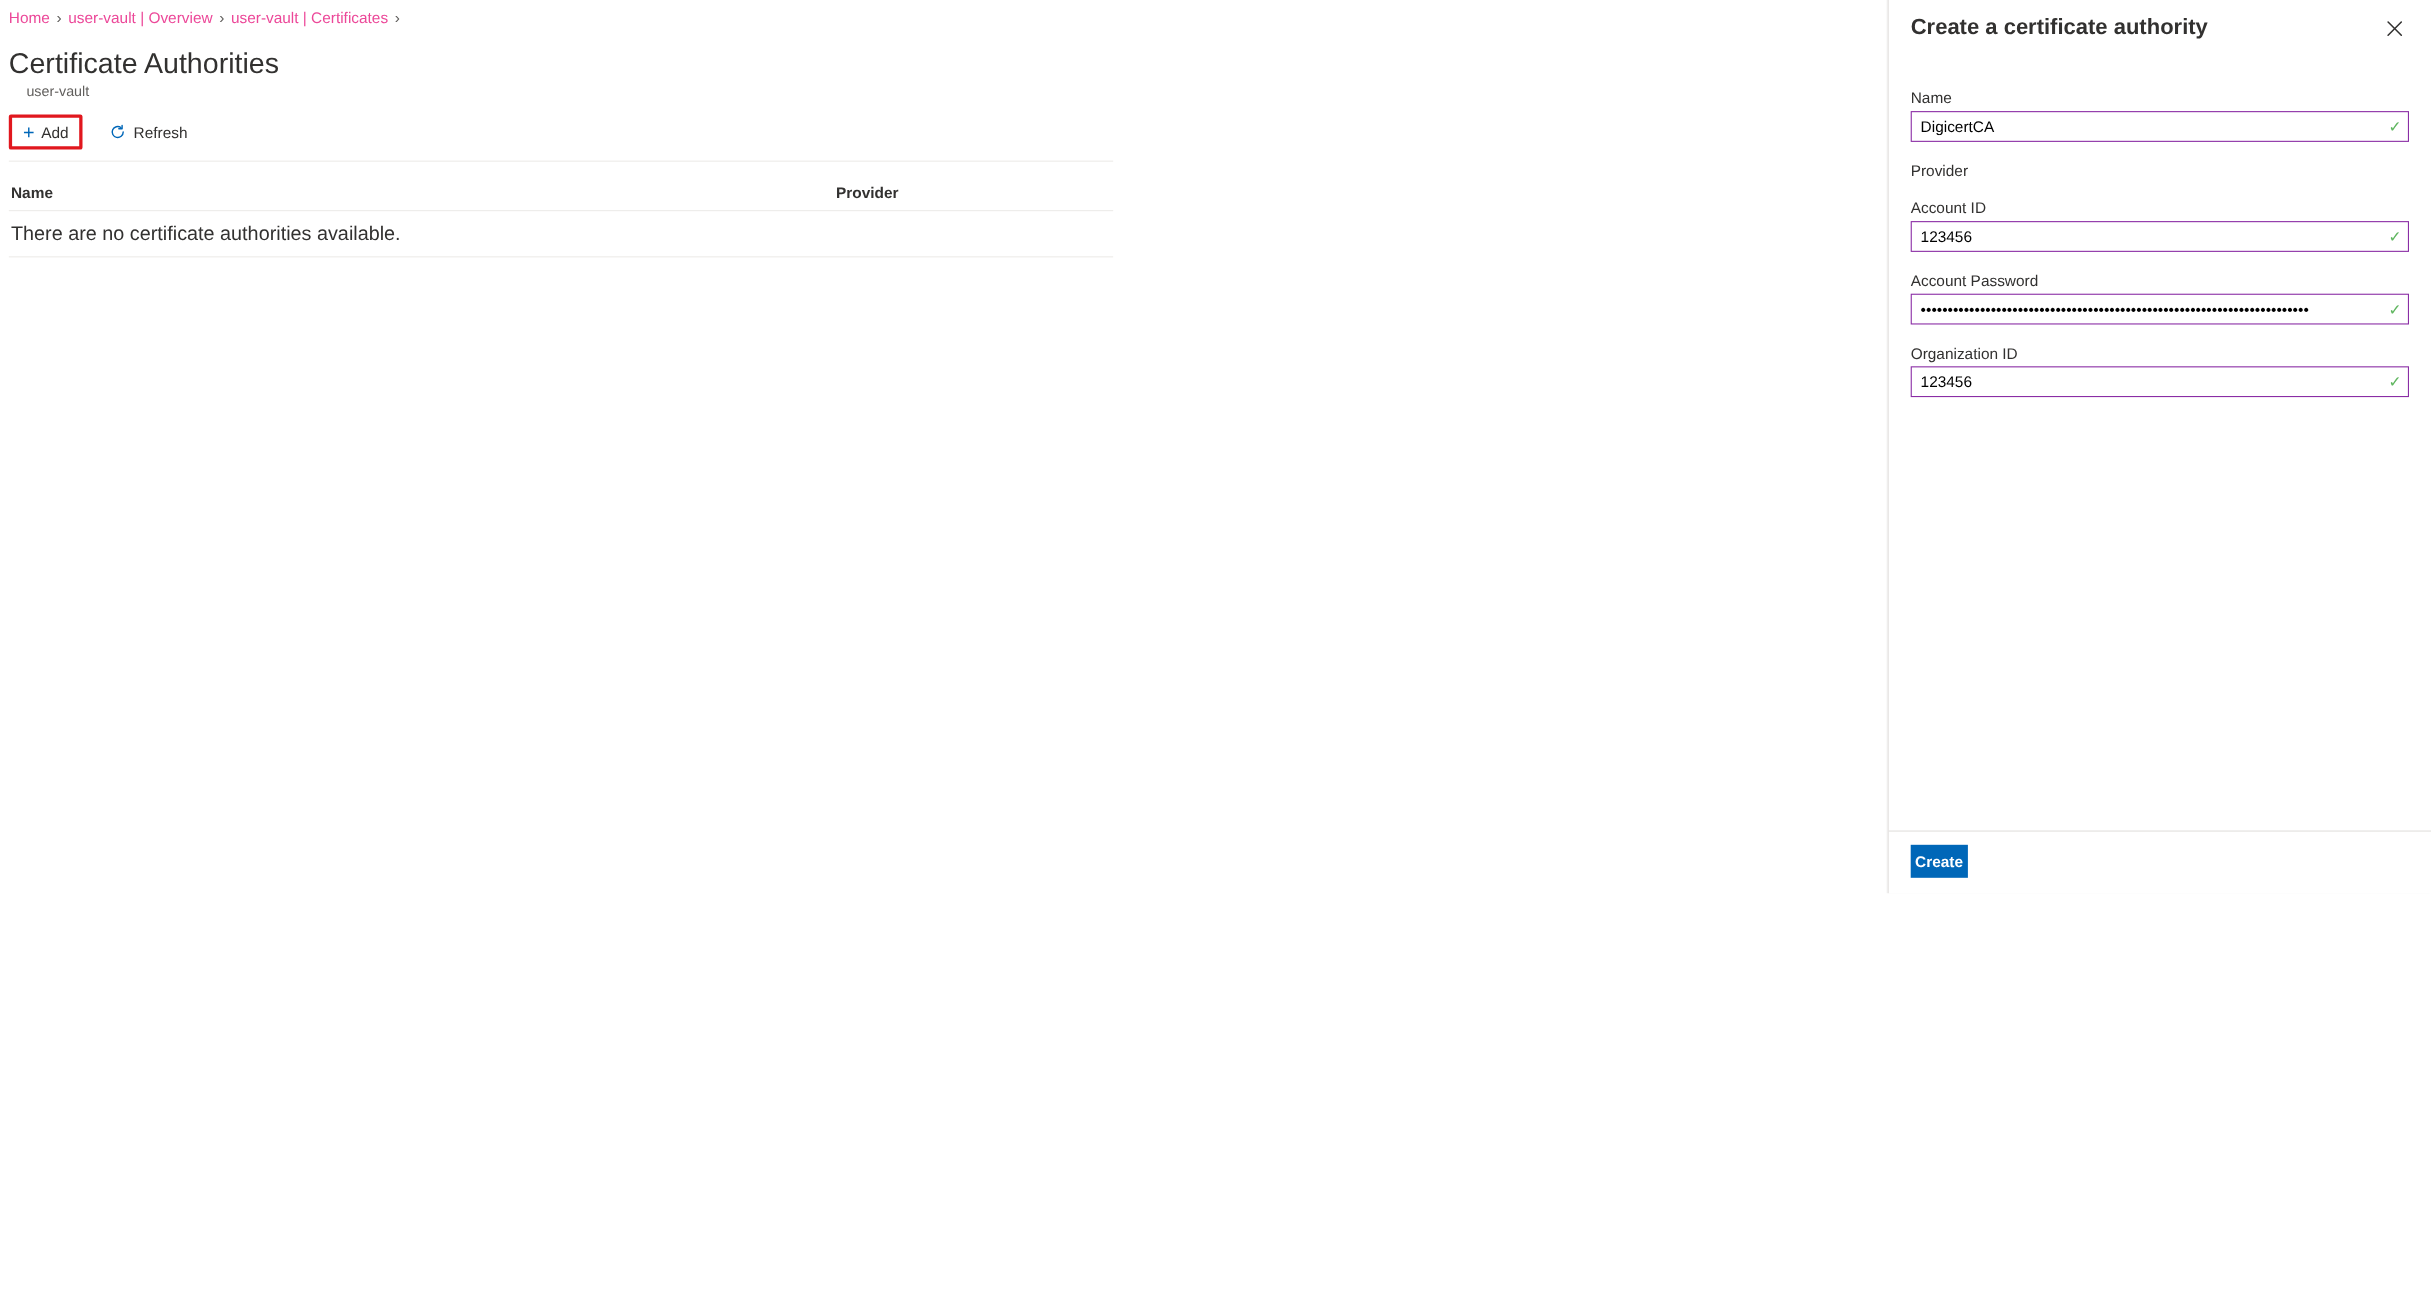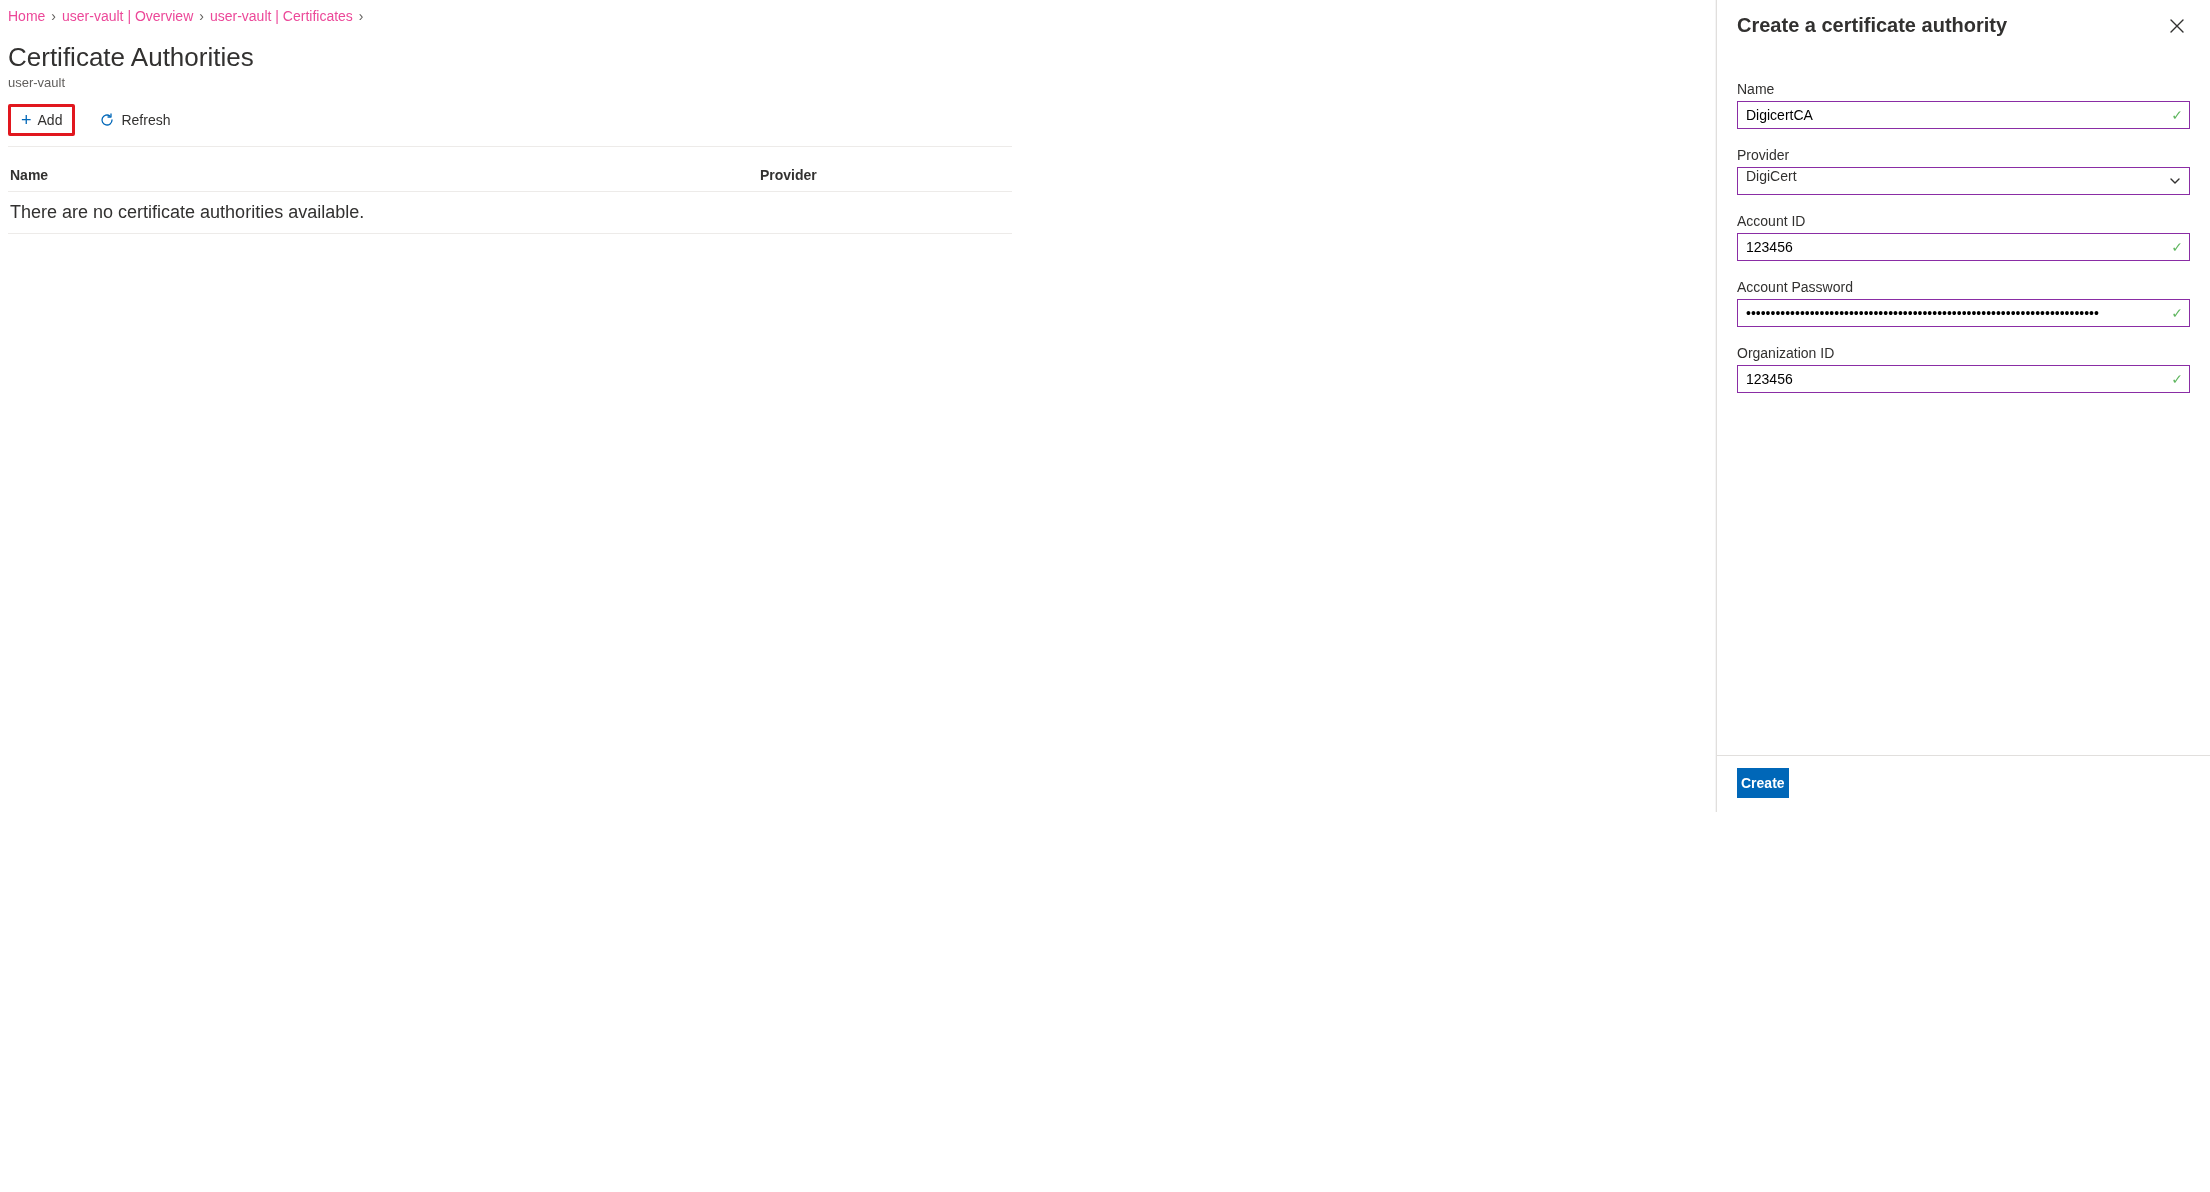--- a/index.html
+++ b/index.html
@@ -25,21 +25,21 @@
     font-size: 14px;
   }
   .breadcrumbs a { color: #ec4899; text-decoration: none; }
   .breadcrumbs .sep { color: #605e5c; }
   .page-title {
     font-size: 26px; font-weight: 400;
     margin: 14px 0 0 0;
   }
   .page-subtitle {
     font-size: 13px; color: #605e5c;
-    margin: 2px 0 14px 0;
+    margin: 2px 0 14px 16px;
   }
   .toolbar {
     display: flex; align-items: center;
     gap: 14px;
     padding-bottom: 10px;
     border-bottom: 1px solid #edebe9;
   }
   .tool-btn {
     display: inline-flex; align-items: center; gap: 6px;
     height: 32px; padding: 0 10px;
@@ -189,28 +189,20 @@
     <div class="field">
       <div class="field-label">Name</div>
       <div class="field-input-wrap">
         <input type="text" value="DigicertCA" style="">
         <span class="valid-check">✓</span>
       </div>
     </div>
 
     <div class="field">
       <div class="field-label">Provider</div>
-      <div class="field-input-wrap">
-        <div class="select-text">DigiCert</div>
-        <span class="select-caret">
-          <svg width="12" height="12" viewBox="0 0 12 12">
-              <path d="M2 4l4 4 4-4" stroke="#323130" stroke-width="1.4" fill="none" stroke-linecap="round" stroke-linejoin="round"></path>
-            </svg>
-        </span>
-      </div>
     </div>
 
     <div class="field">
       <div class="field-label">Account ID</div>
       <div class="field-input-wrap">
         <input type="text" value="123456" style="">
         <span class="valid-check">✓</span>
       </div>
     </div>
 

